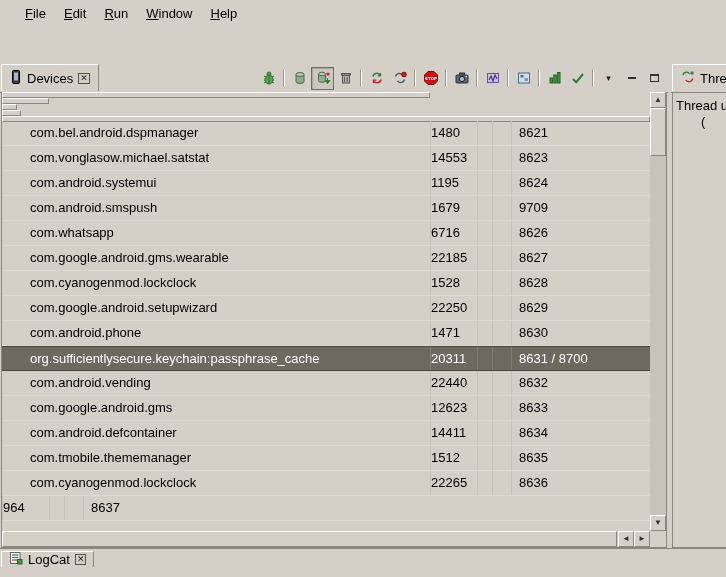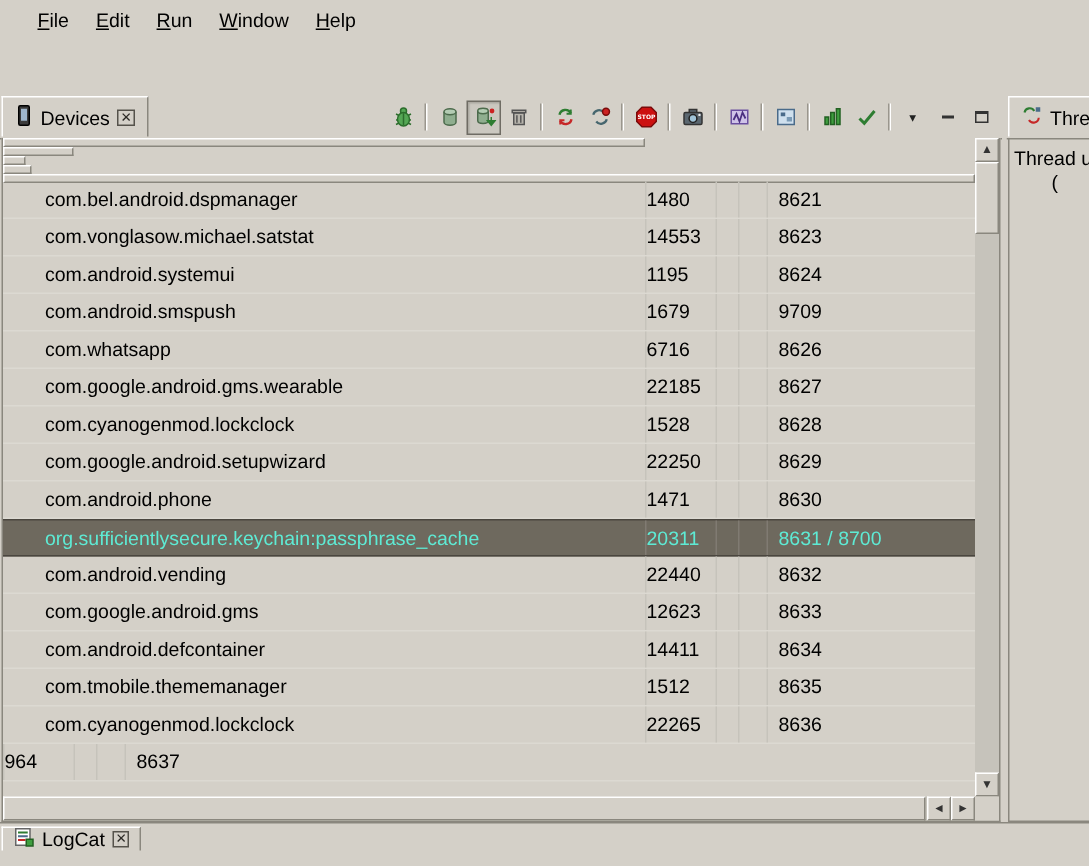--- a/index.html
+++ b/index.html
@@ -41,21 +41,21 @@
   .h-name{ width:428px; } .h-pid{ width:47px; } .h-a{ width:15px; } .h-b{ width:19px; } .h-port{ flex:1; }
 
   .tbody { position:absolute; left:0; right:16px; top:23px; bottom:16px; overflow:hidden; padding-top:6px; }
   .trow { display:flex; height:25px; box-sizing:border-box; border-bottom:1px solid #dcd9d2; }
   .cell { height:100%; line-height:24px; box-sizing:border-box; white-space:nowrap; overflow:hidden; }
   .c-pid,.c-a,.c-b,.c-port { border-left:1px solid #c6c3bb; }
   .c-name{ width:428px; padding-left:28px; }
   .c-pid{ width:47px; }
   .c-a{ width:15px; } .c-b{ width:19px; }
   .c-port{ flex:1; padding-left:7px; }
-  .trow.selected { background:#6e695e; color:#5eead4; border-top:1px solid #4a463f; border-bottom:1px solid #4a463f; }
+  .trow.selected { background:#6e695e; color:#ffffff; border-top:1px solid #4a463f; border-bottom:1px solid #4a463f; }
   .trow.selected .cell { border-left-color:#807b72; }
 
   
   .vscroll { position:absolute; right:0; top:0; bottom:16px; width:16px; background:#c6c3bb; }
   .hscroll { position:absolute; left:0; right:16px; bottom:0; height:16px; background:#c6c3bb; }
   .sbtn { position:absolute; width:16px; height:16px; font-size:8px; text-align:center; line-height:14px; color:#333;
     background:#d4d0c8; border:1px solid; border-color:#ffffff #8a877e #8a877e #ffffff; box-sizing:border-box; }
   .vthumb { position:absolute; left:0; top:16px; width:16px; height:48px;
     background:#d4d0c8; border:1px solid; border-color:#ffffff #8a877e #8a877e #ffffff; box-sizing:border-box; }
   .hthumb { position:absolute; left:0; top:0; height:16px; width:calc(100% - 33px);

